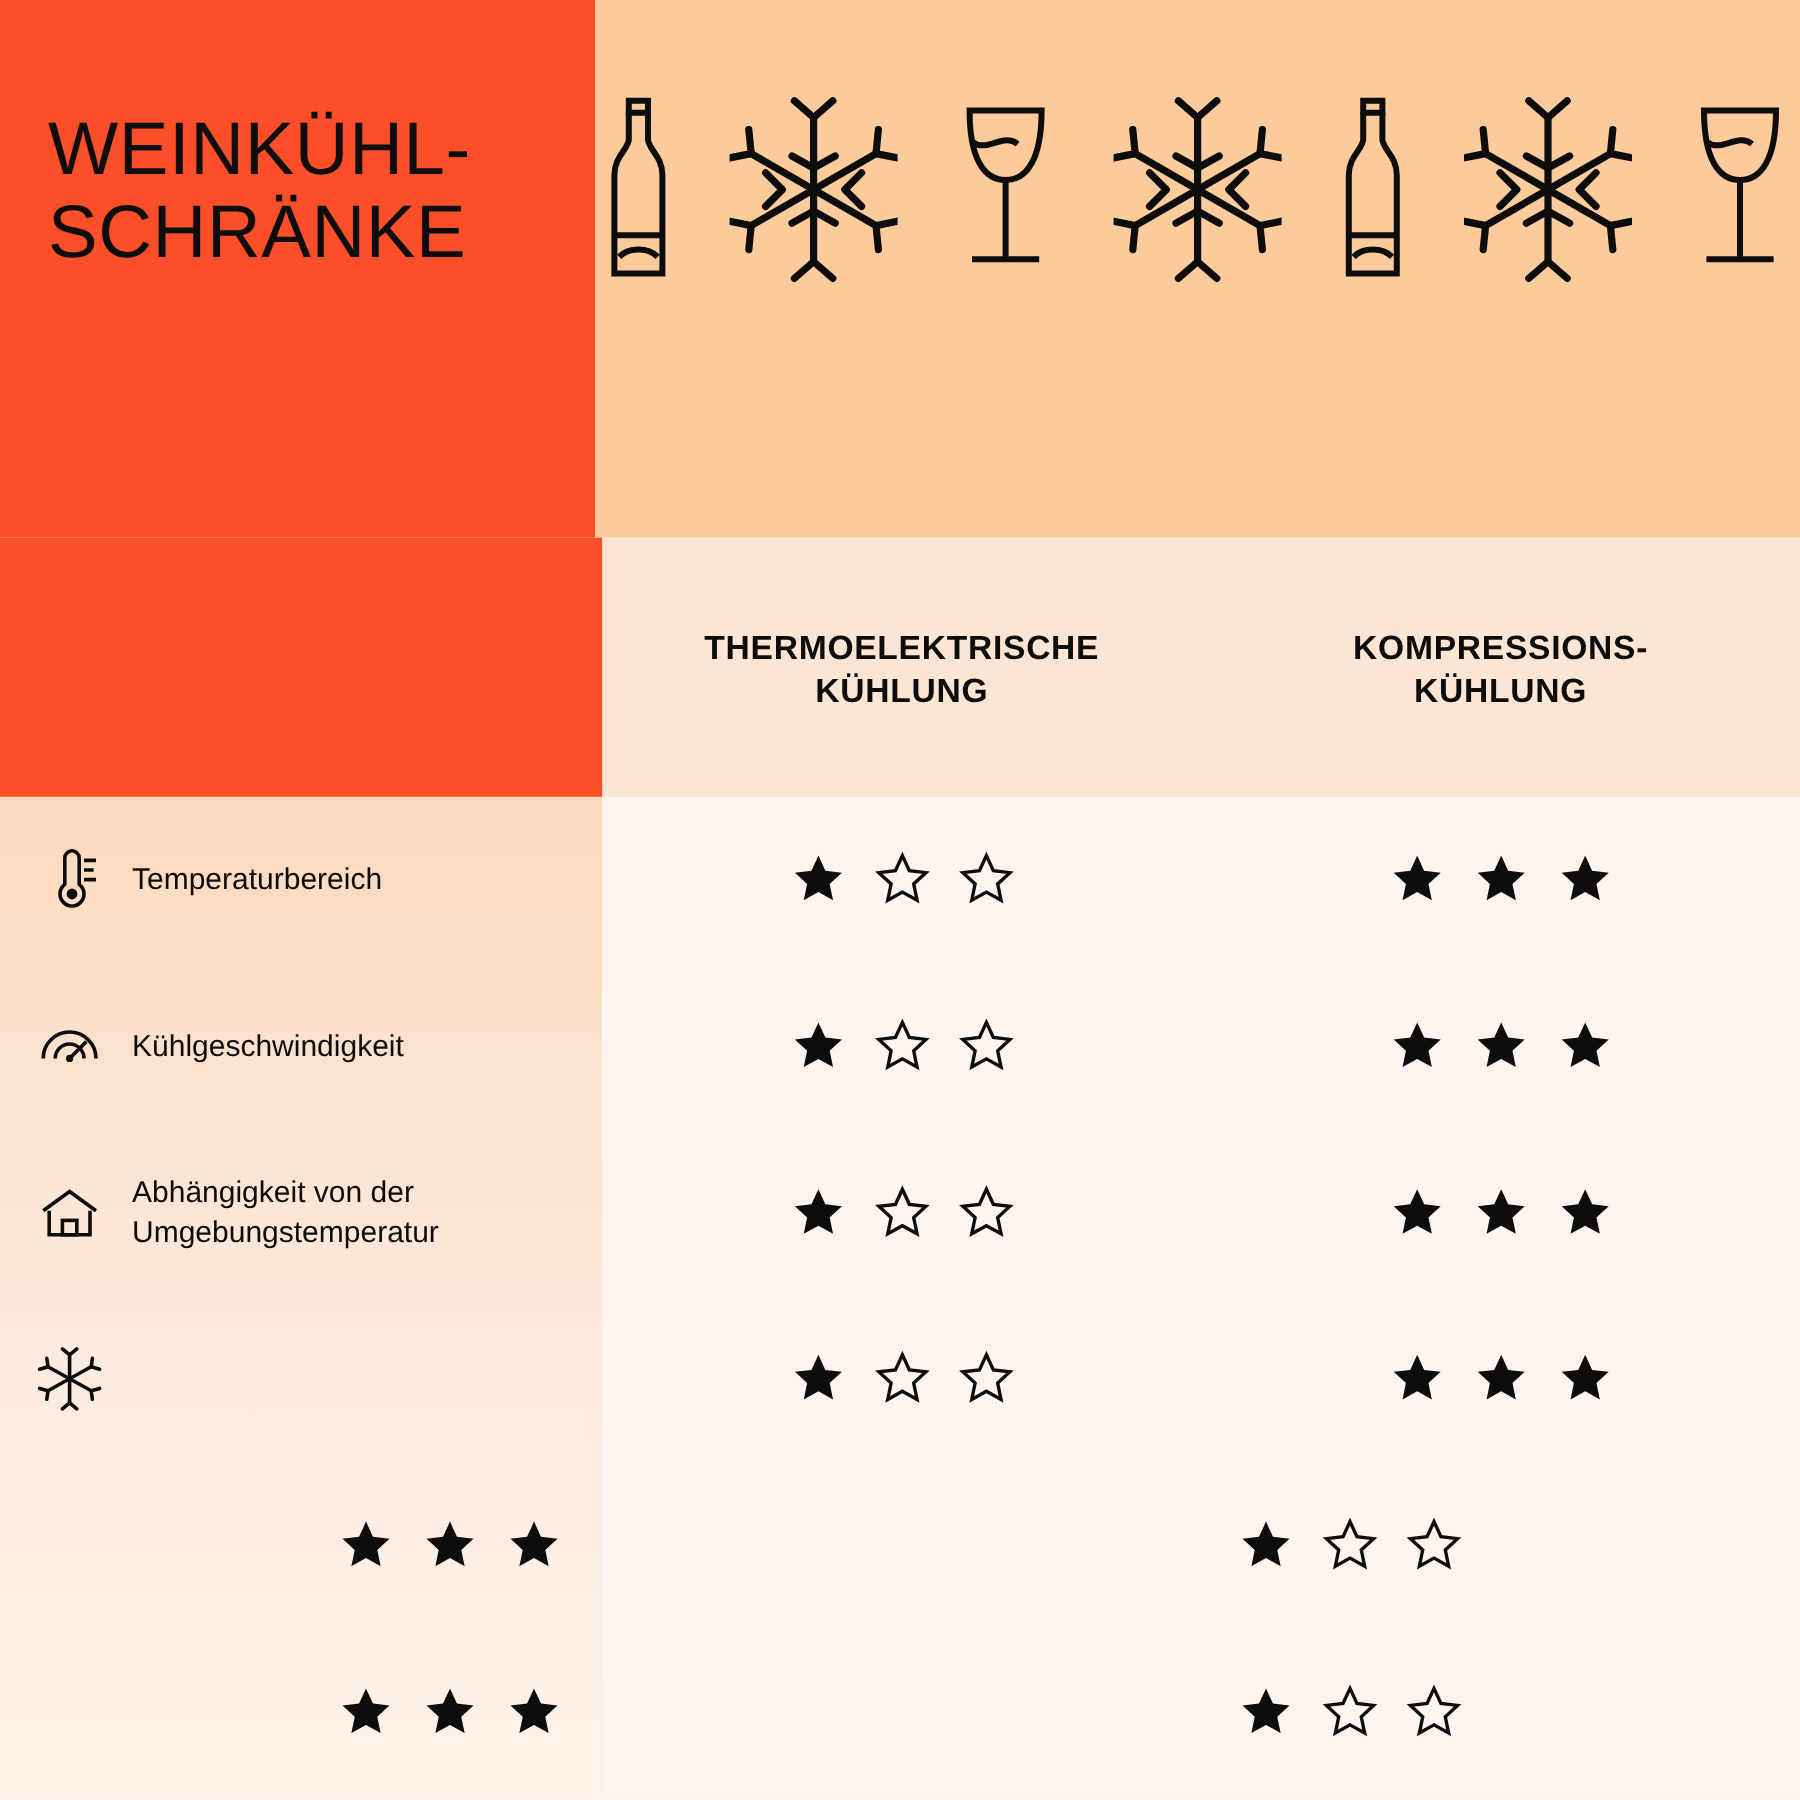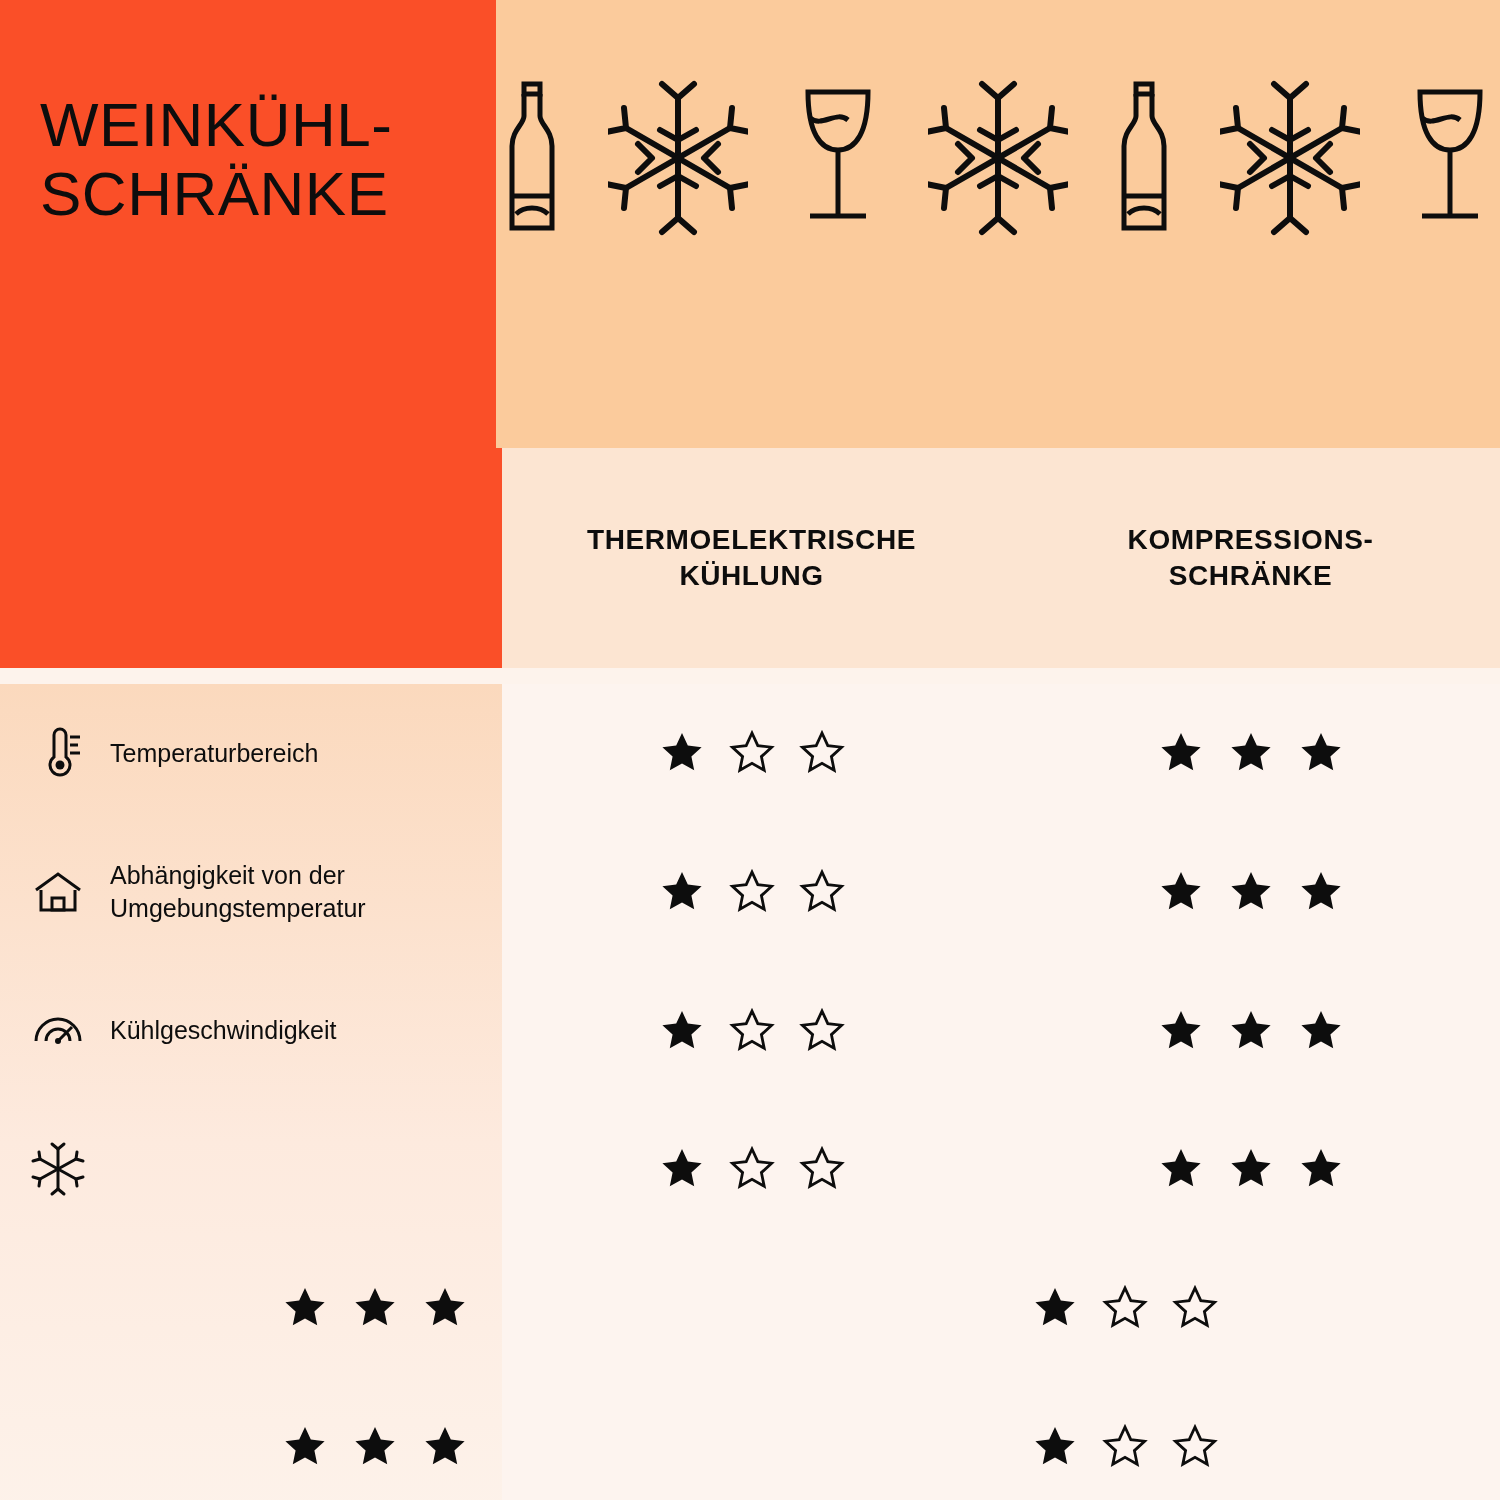--- a/index.html
+++ b/index.html
@@ -88,21 +88,21 @@
     line-height: 1.3;
     color: #0d0d0d;
     padding: 0 18px;
     box-sizing: border-box;
     white-space: pre-line;
   }
 
   
   .body-area {
     position: absolute;
-    left: 0; top: 684px;
+    left: 0; top: 664px;
     width: 1500px;
     height: 583px;
   }
   .body-left {
     position: absolute;
     left: 0; top: 0;
     width: 502px;
     height: 832px;
     background: linear-gradient(180deg, #fbd9bd 0%, #fdeade 55%, #fdf2ea 100%);
   }
@@ -269,21 +269,21 @@
 
     </div>
   </div>
 
   <div class="left-col-lower"></div>
   <div class="header-row-bg"></div>
   <div class="header-cells">
     <div class="header-cell">THERMOELEKTRISCHE
 KÜHLUNG</div>
     <div class="header-cell">KOMPRESSIONS-
-SCHRÄNKE</div>
+KÜHLUNG</div>
   </div>
 
   <div class="body-area">
     <div class="body-left"></div>
     <div class="body-right"></div>
 
     <div class="rows">
 
       <div class="row">
         <div class="row-label">
@@ -319,63 +319,63 @@
           <svg class="star" width="48" height="48" viewBox="0 0 24 24">
               <path d="M12 2l2.9 6.3 6.9.8-5.1 4.7 1.4 6.8L12 17.2 5.9 20.6l1.4-6.8L2.2 9.1l6.9-.8z" fill="#0d0d0d"></path>
             </svg>
         </div>
       </div>
 
       <div class="row">
         <div class="row-label">
           <span class="row-icon">
             <svg width="56" height="56" viewBox="0 0 56 56">
-              <path d="M6 26 L28 10 L50 26" fill="none" stroke="#0d0d0d" stroke-width="3"></path>
-              <path d="M11 26 v20 h34 v-20" fill="none" stroke="#0d0d0d" stroke-width="3"></path>
-              <rect x="22" y="34" width="12" height="12" fill="none" stroke="#0d0d0d" stroke-width="3"></rect>
-            </svg>
-          </span>
-          <span class="row-text">Abhängigkeit von der
-Umgebungstemperatur</span>
-        </div>
-        <div class="rating-cell">
-          <svg class="star" width="48" height="48" viewBox="0 0 24 24">
-              <path d="M12 2l2.9 6.3 6.9.8-5.1 4.7 1.4 6.8L12 17.2 5.9 20.6l1.4-6.8L2.2 9.1l6.9-.8z" fill="#0d0d0d"></path>
-            </svg>
-          <svg class="star" width="48" height="48" viewBox="0 0 24 24">
-              <path d="M12 2l2.9 6.3 6.9.8-5.1 4.7 1.4 6.8L12 17.2 5.9 20.6l1.4-6.8L2.2 9.1l6.9-.8z" fill="none" stroke="#0d0d0d" stroke-width="1.4"></path>
-            </svg>
-          <svg class="star" width="48" height="48" viewBox="0 0 24 24">
-              <path d="M12 2l2.9 6.3 6.9.8-5.1 4.7 1.4 6.8L12 17.2 5.9 20.6l1.4-6.8L2.2 9.1l6.9-.8z" fill="none" stroke="#0d0d0d" stroke-width="1.4"></path>
-            </svg>
-        </div>
-        <div class="rating-cell">
-          <svg class="star" width="48" height="48" viewBox="0 0 24 24">
-              <path d="M12 2l2.9 6.3 6.9.8-5.1 4.7 1.4 6.8L12 17.2 5.9 20.6l1.4-6.8L2.2 9.1l6.9-.8z" fill="#0d0d0d"></path>
-            </svg>
-          <svg class="star" width="48" height="48" viewBox="0 0 24 24">
-              <path d="M12 2l2.9 6.3 6.9.8-5.1 4.7 1.4 6.8L12 17.2 5.9 20.6l1.4-6.8L2.2 9.1l6.9-.8z" fill="#0d0d0d"></path>
-            </svg>
-          <svg class="star" width="48" height="48" viewBox="0 0 24 24">
-              <path d="M12 2l2.9 6.3 6.9.8-5.1 4.7 1.4 6.8L12 17.2 5.9 20.6l1.4-6.8L2.2 9.1l6.9-.8z" fill="#0d0d0d"></path>
-            </svg>
-        </div>
-      </div>
-
-      <div class="row">
-        <div class="row-label">
-          <span class="row-icon">
-            <svg width="56" height="56" viewBox="0 0 56 56">
               <path d="M6 38 a22 22 0 0 1 44 0" fill="none" stroke="#0d0d0d" stroke-width="3"></path>
               <path d="M16 38 a12 12 0 0 1 24 0" fill="none" stroke="#0d0d0d" stroke-width="3"></path>
               <line x1="28" y1="38" x2="42" y2="24" stroke="#0d0d0d" stroke-width="3"></line>
               <circle cx="28" cy="38" r="3" fill="#0d0d0d"></circle>
             </svg>
           </span>
           <span class="row-text">Kühlgeschwindigkeit</span>
+        </div>
+        <div class="rating-cell">
+          <svg class="star" width="48" height="48" viewBox="0 0 24 24">
+              <path d="M12 2l2.9 6.3 6.9.8-5.1 4.7 1.4 6.8L12 17.2 5.9 20.6l1.4-6.8L2.2 9.1l6.9-.8z" fill="#0d0d0d"></path>
+            </svg>
+          <svg class="star" width="48" height="48" viewBox="0 0 24 24">
+              <path d="M12 2l2.9 6.3 6.9.8-5.1 4.7 1.4 6.8L12 17.2 5.9 20.6l1.4-6.8L2.2 9.1l6.9-.8z" fill="none" stroke="#0d0d0d" stroke-width="1.4"></path>
+            </svg>
+          <svg class="star" width="48" height="48" viewBox="0 0 24 24">
+              <path d="M12 2l2.9 6.3 6.9.8-5.1 4.7 1.4 6.8L12 17.2 5.9 20.6l1.4-6.8L2.2 9.1l6.9-.8z" fill="none" stroke="#0d0d0d" stroke-width="1.4"></path>
+            </svg>
+        </div>
+        <div class="rating-cell">
+          <svg class="star" width="48" height="48" viewBox="0 0 24 24">
+              <path d="M12 2l2.9 6.3 6.9.8-5.1 4.7 1.4 6.8L12 17.2 5.9 20.6l1.4-6.8L2.2 9.1l6.9-.8z" fill="#0d0d0d"></path>
+            </svg>
+          <svg class="star" width="48" height="48" viewBox="0 0 24 24">
+              <path d="M12 2l2.9 6.3 6.9.8-5.1 4.7 1.4 6.8L12 17.2 5.9 20.6l1.4-6.8L2.2 9.1l6.9-.8z" fill="#0d0d0d"></path>
+            </svg>
+          <svg class="star" width="48" height="48" viewBox="0 0 24 24">
+              <path d="M12 2l2.9 6.3 6.9.8-5.1 4.7 1.4 6.8L12 17.2 5.9 20.6l1.4-6.8L2.2 9.1l6.9-.8z" fill="#0d0d0d"></path>
+            </svg>
+        </div>
+      </div>
+
+      <div class="row">
+        <div class="row-label">
+          <span class="row-icon">
+            <svg width="56" height="56" viewBox="0 0 56 56">
+              <path d="M6 26 L28 10 L50 26" fill="none" stroke="#0d0d0d" stroke-width="3"></path>
+              <path d="M11 26 v20 h34 v-20" fill="none" stroke="#0d0d0d" stroke-width="3"></path>
+              <rect x="22" y="34" width="12" height="12" fill="none" stroke="#0d0d0d" stroke-width="3"></rect>
+            </svg>
+          </span>
+          <span class="row-text">Abhängigkeit von der
+Umgebungstemperatur</span>
         </div>
         <div class="rating-cell">
           <svg class="star" width="48" height="48" viewBox="0 0 24 24">
               <path d="M12 2l2.9 6.3 6.9.8-5.1 4.7 1.4 6.8L12 17.2 5.9 20.6l1.4-6.8L2.2 9.1l6.9-.8z" fill="#0d0d0d"></path>
             </svg>
           <svg class="star" width="48" height="48" viewBox="0 0 24 24">
               <path d="M12 2l2.9 6.3 6.9.8-5.1 4.7 1.4 6.8L12 17.2 5.9 20.6l1.4-6.8L2.2 9.1l6.9-.8z" fill="none" stroke="#0d0d0d" stroke-width="1.4"></path>
             </svg>
           <svg class="star" width="48" height="48" viewBox="0 0 24 24">
               <path d="M12 2l2.9 6.3 6.9.8-5.1 4.7 1.4 6.8L12 17.2 5.9 20.6l1.4-6.8L2.2 9.1l6.9-.8z" fill="none" stroke="#0d0d0d" stroke-width="1.4"></path>

